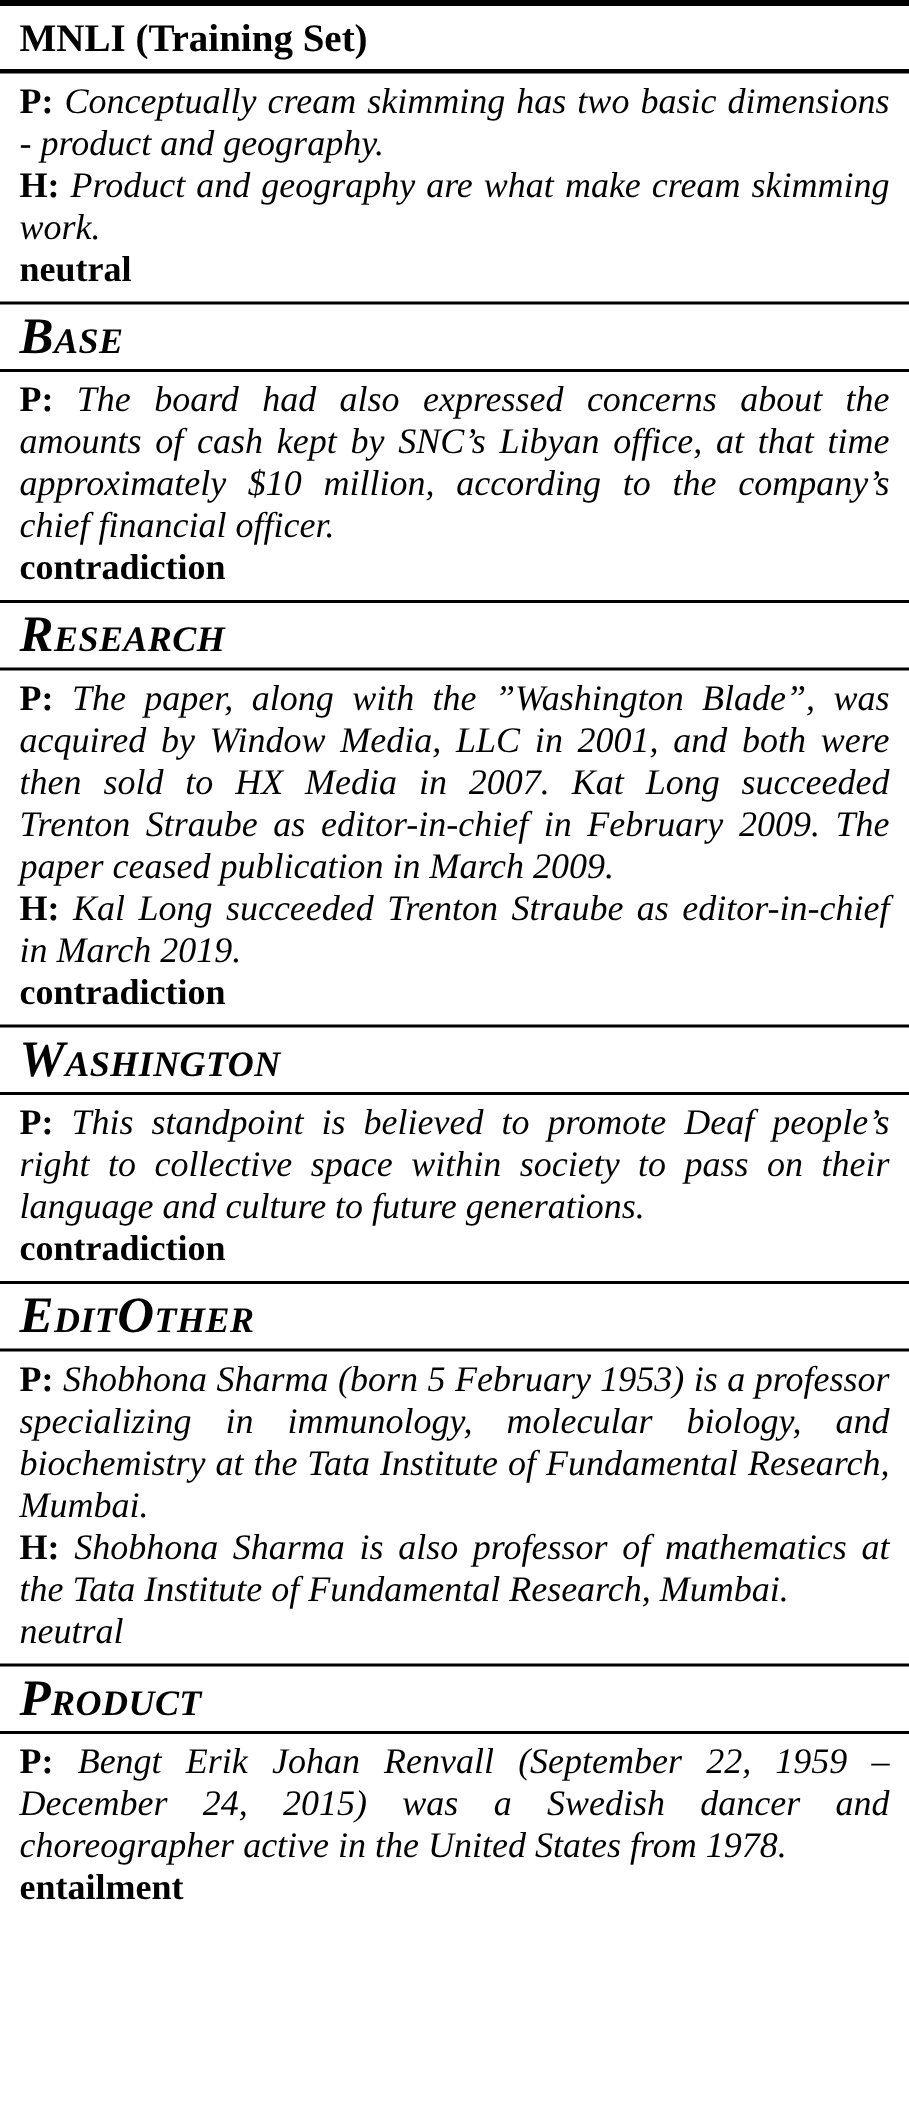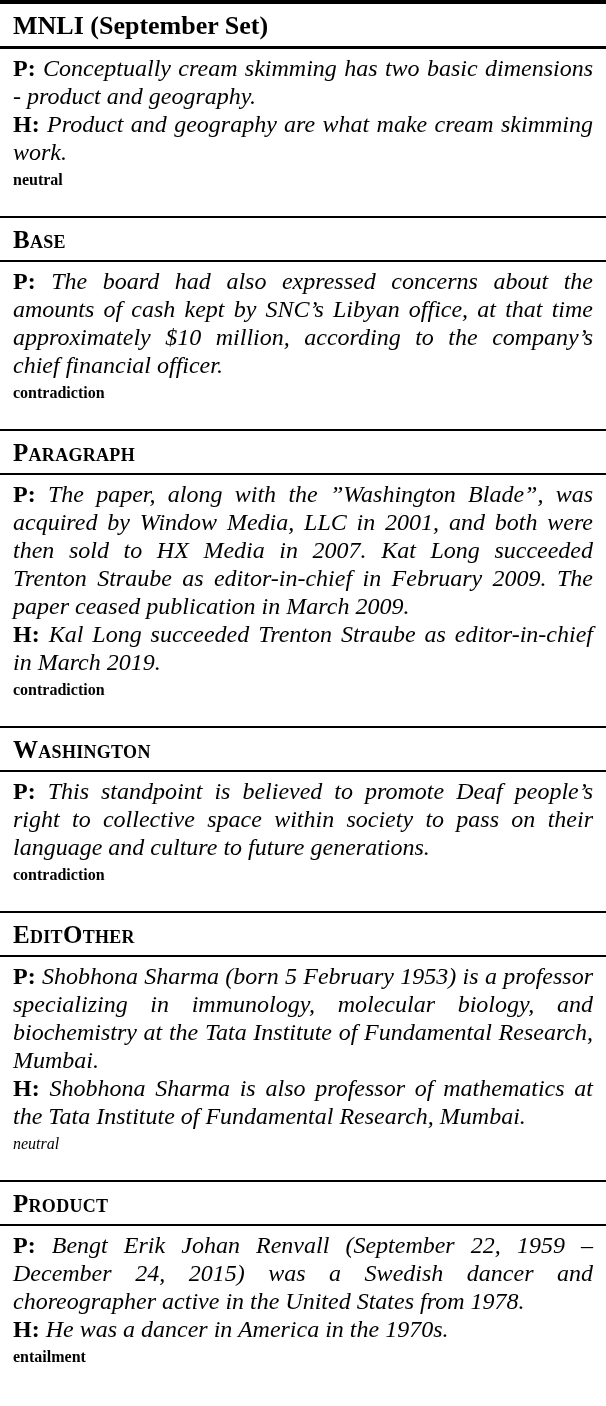--- a/index.html
+++ b/index.html
@@ -21,77 +21,78 @@
   .head {
     padding: 8px 13px 6px 13px;
   }
   .title {
     font-weight: bold;
     font-size: 26px;
     line-height: 28px;
   }
   .sc {
     font-weight: bold;
-    font-size: 25px;
+    font-size: 34px;
     line-height: 28px;
     font-variant: small-caps;
     letter-spacing: 0.3px;
+    font-style: italic;
   }
   .content {
-    padding: 5px 13px 22px 13px;
+    padding: 5px 13px 7px 13px;
   }
   .line {
     margin: 0;
     font-size: 24px;
     line-height: 28px;
     text-align: justify;
     hyphens: auto;
     -webkit-hyphens: auto;
   }
   .pfx { font-weight: bold; font-style: normal; }
   .it  { font-style: italic; }
   .label {
     margin: 0;
-    font-size: 16px;
+    font-size: 24px;
     line-height: 28px;
     text-align: left;
   }
   .label.bold   { font-weight: bold; }
   .label.italic { font-style: italic; }
 </style>
 </head>
 <body>
 
 <div class="paper-table">
 
   <div class="hr thick"></div>
 
   <div class="head">
-    <span class="title">MNLI (September Set)</span>
+    <span class="title">MNLI (Training Set)</span>
   </div>
   <div class="hr medium"></div>
   <div class="content">
     <p class="line"><span class="pfx">P:</span> <span class="it">Conceptually cream skimming has two basic dimensions - product and geography.</span></p>
     <p class="line"><span class="pfx">H:</span> <span class="it">Product and geography are what make cream skimming work.</span></p>
     <p class="label bold">neutral</p>
   </div>
 
   <div class="hr thin"></div>
   <div class="head">
     <span class="sc">Base</span>
   </div>
   <div class="hr thin"></div>
   <div class="content">
     <p class="line"><span class="pfx">P:</span> <span class="it">The board had also expressed concerns about the amounts of cash kept by SNC’s Libyan office, at that time approximately $10 million, according to the company’s chief financial officer.</span></p>
     <p class="label bold">contradiction</p>
   </div>
 
   <div class="hr thin"></div>
   <div class="head">
-    <span class="sc">Paragraph</span>
+    <span class="sc">Research</span>
   </div>
   <div class="hr thin"></div>
   <div class="content">
     <p class="line"><span class="pfx">P:</span> <span class="it">The paper, along with the ”Washington Blade”, was acquired by Window Media, LLC in 2001, and both were then sold to HX Media in 2007.  Kat Long succeeded Trenton Straube as editor-in-chief in February 2009. The paper ceased publication in March 2009.</span></p>
     <p class="line"><span class="pfx">H:</span> <span class="it">Kal Long succeeded Trenton Straube as editor-in-chief in March 2019.</span></p>
     <p class="label bold">contradiction</p>
   </div>
 
   <div class="hr thin"></div>
   <div class="head">
@@ -114,17 +115,16 @@
     <p class="label italic">neutral</p>
   </div>
 
   <div class="hr thin"></div>
   <div class="head">
     <span class="sc">Product</span>
   </div>
   <div class="hr thin"></div>
   <div class="content">
     <p class="line"><span class="pfx">P:</span> <span class="it">Bengt Erik Johan Renvall (September 22, 1959 – December 24, 2015) was a Swedish dancer and choreographer active in the United States from 1978.</span></p>
-    <p class="line"><span class="pfx">H:</span> <span class="it">He was a dancer in America in the 1970s.</span></p>
     <p class="label bold">entailment</p>
   </div>
 
 </div>
 
 </body></html>

